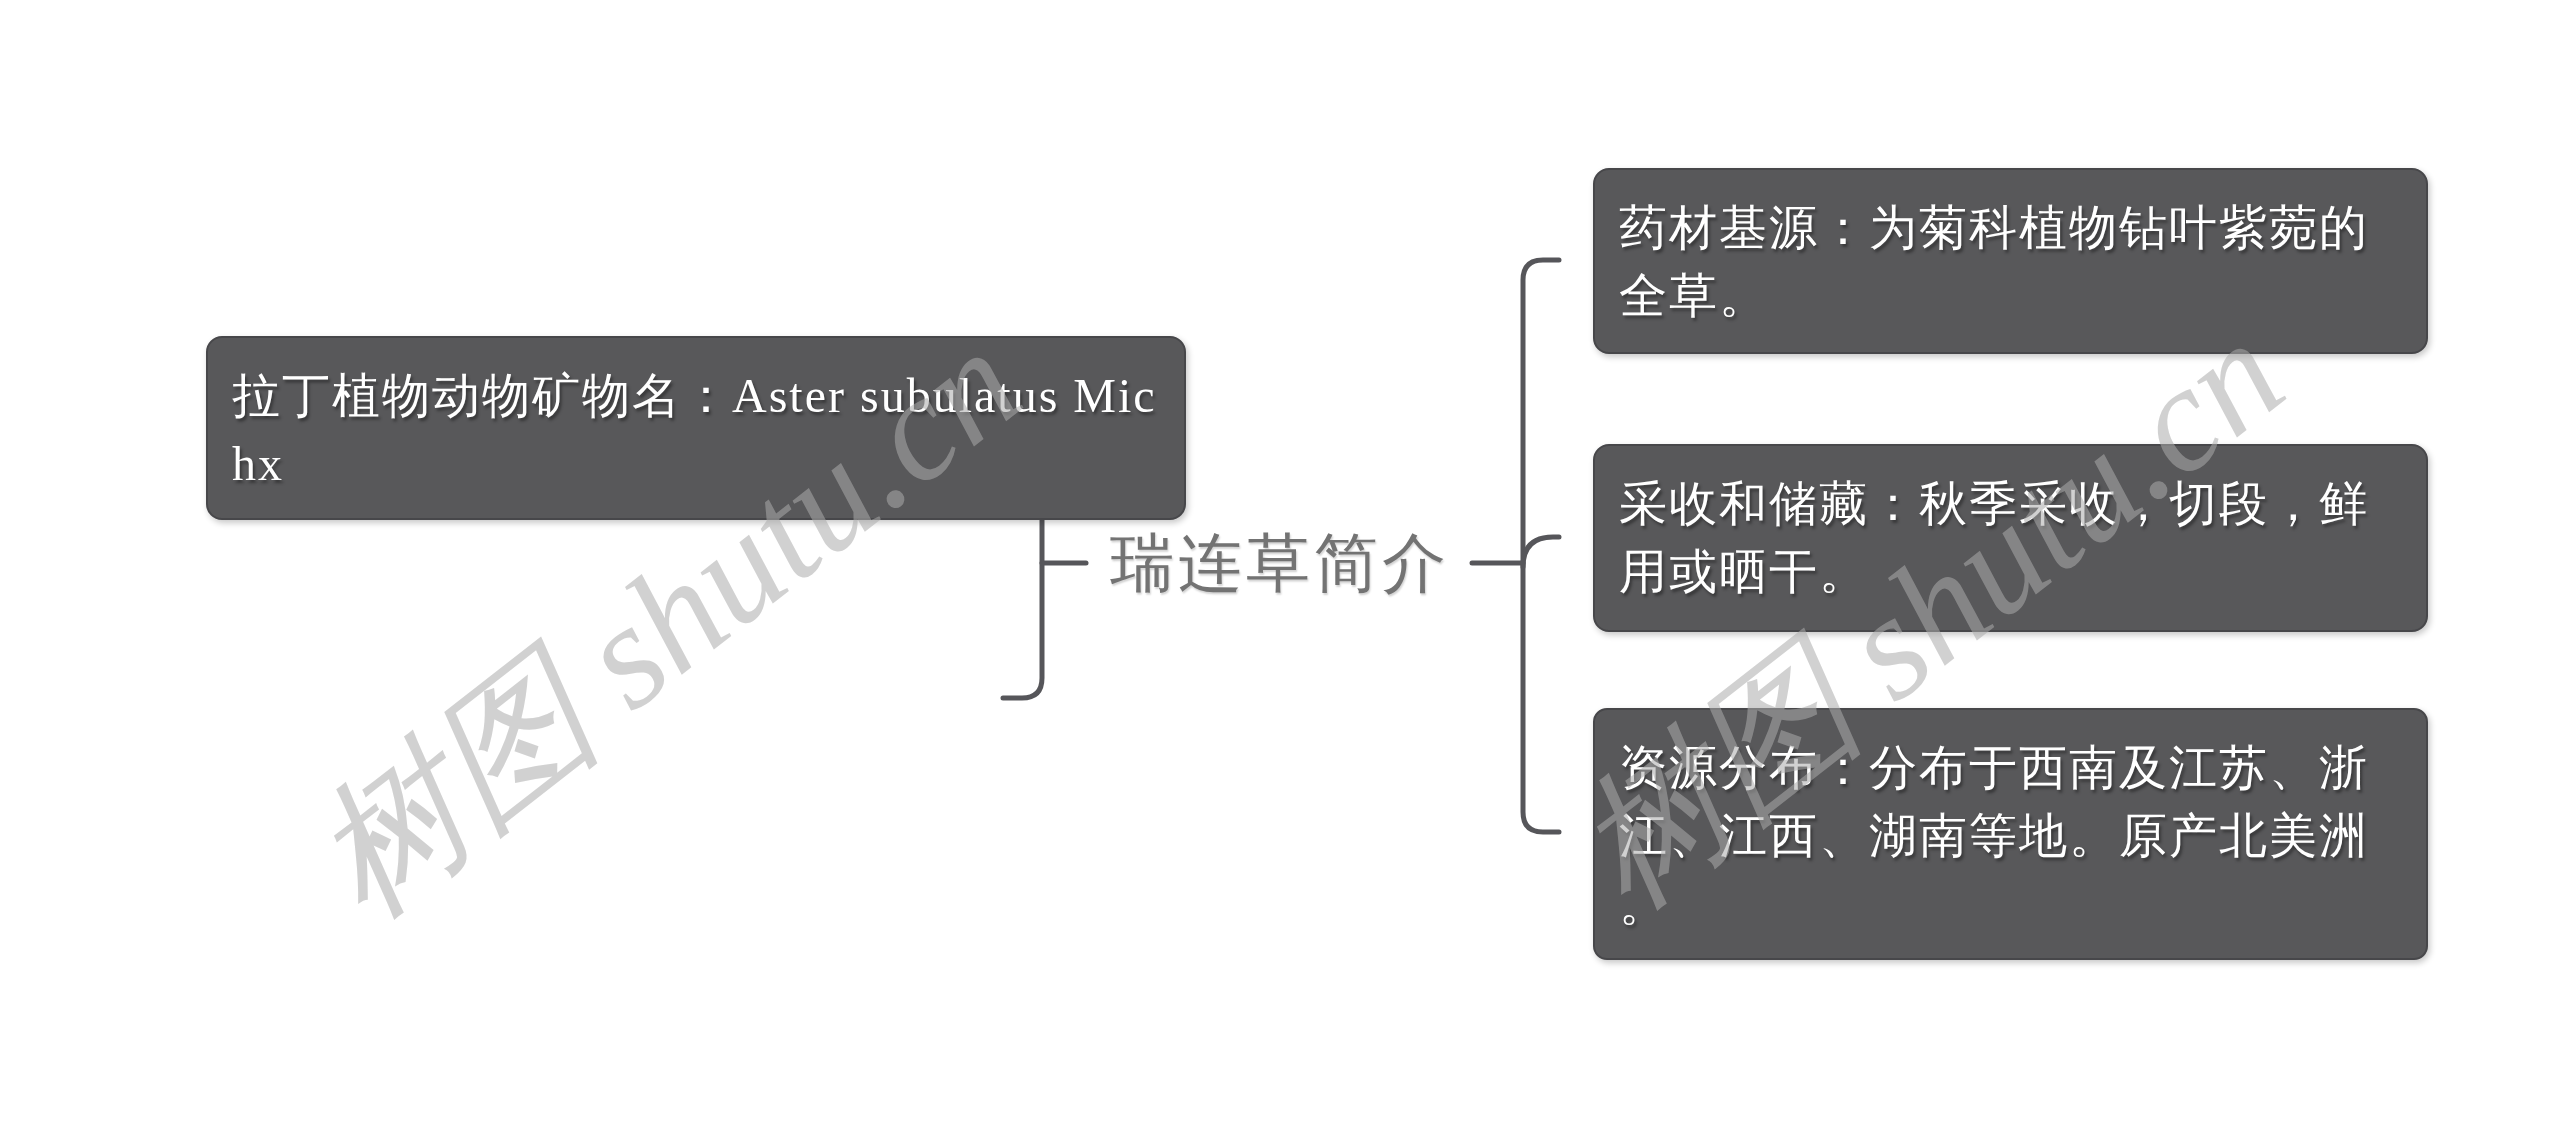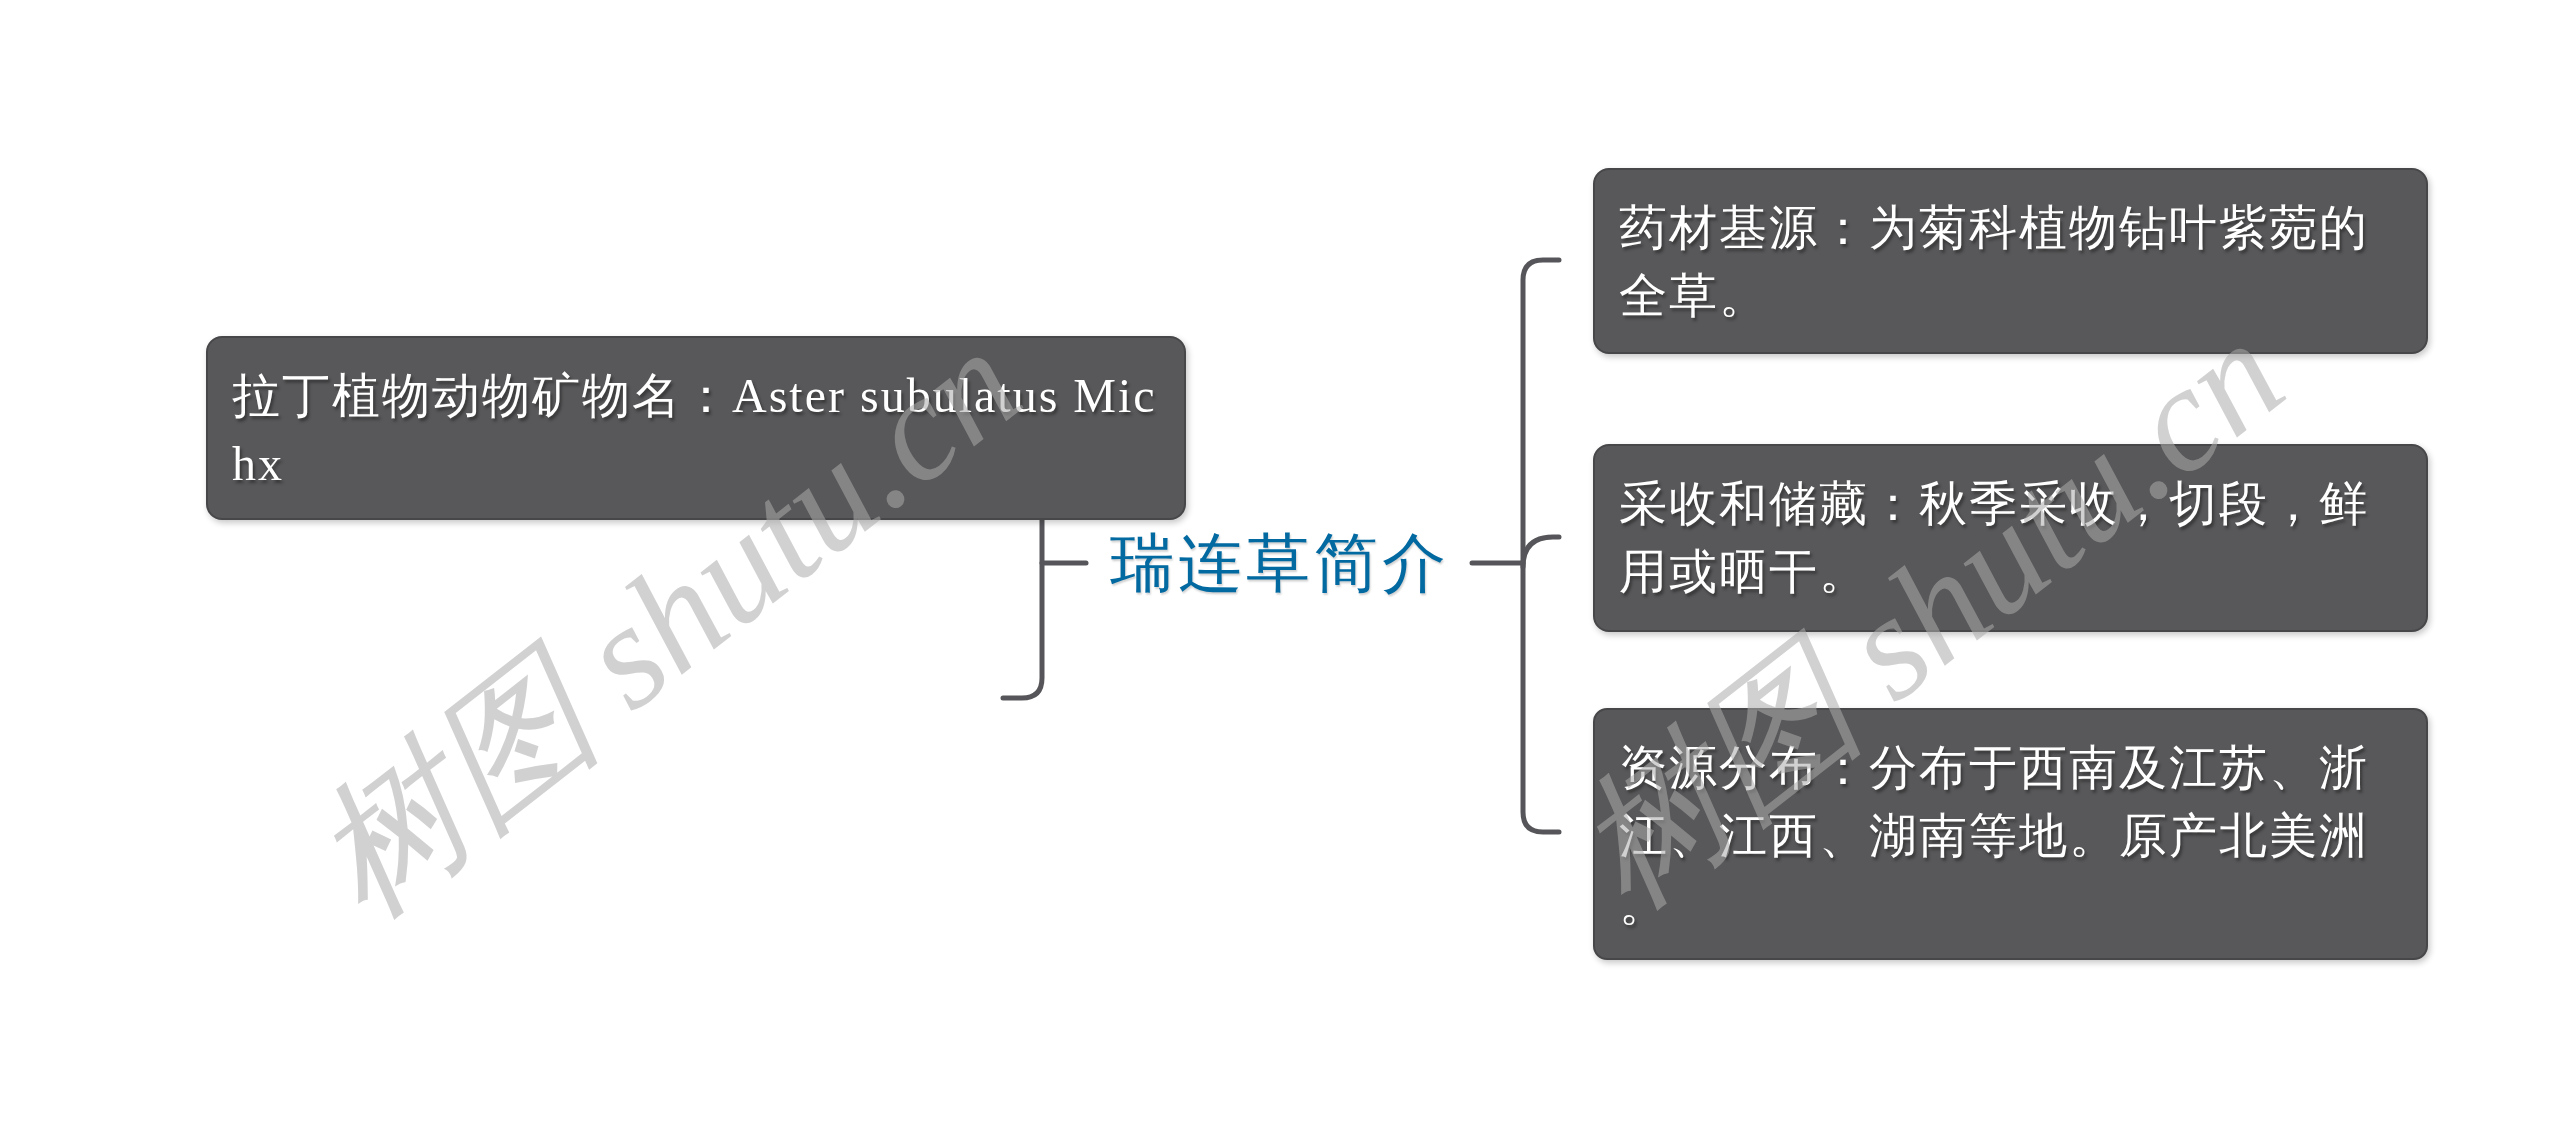--- a/index.html
+++ b/index.html
@@ -48,21 +48,21 @@
   .node-r2 { left: 1557px; top: 444px; width: 835px; height: 188px; }
   .node-r3 { left: 1557px; top: 708px; width: 835px; height: 252px; border-radius: 14px; }
   .root-title {
     position: absolute;
     left: 1095px; top: 527px;
     width: 370px;
     text-align: center;
     font-size: 64px;
     line-height: 72px;
     letter-spacing: 4px;
-    color: #0369a1;
+    color: #737373;
     text-shadow: 1px 2px 2px rgba(0,0,0,0.18);
     z-index: 2;
     white-space: nowrap;
     cursor: default;
   }
   .watermark {
     position: absolute;
     z-index: 5;
     font-family: "Liberation Serif", "DejaVu Serif", serif;
     font-style: italic;

